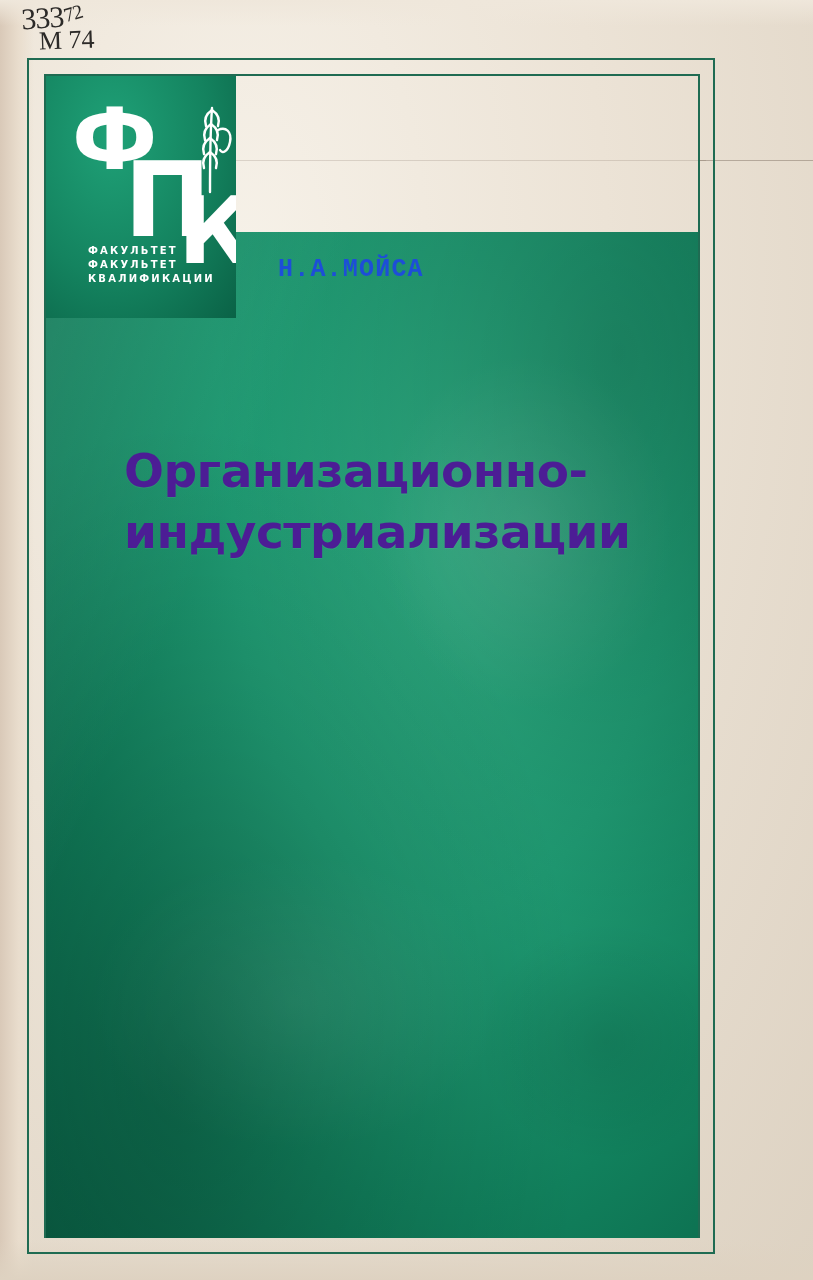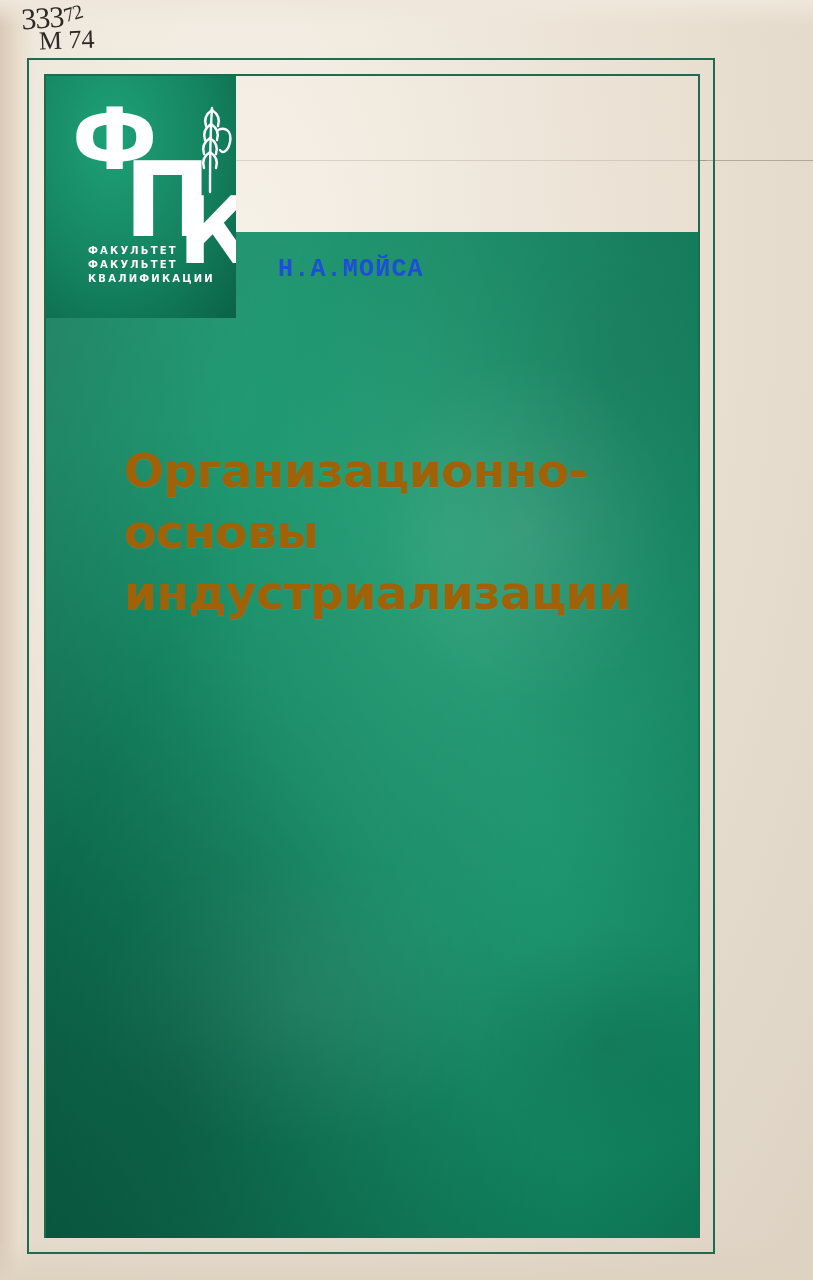--- a/index.html
+++ b/index.html
@@ -205,21 +205,21 @@
     line-height: 1.42;
     margin-left: 28px;
   }
 
   
   .title {
     position: absolute;
     left: 124px;
     top: 440px;
     width: 560px;
-    color: #a16207;
+    color: #4c1d95;
     font-family: "DejaVu Sans", sans-serif;
     font-weight: 700;
     font-size: 47px;
     line-height: 1.30;
     letter-spacing: -0.5px;
     text-shadow: 0 1px 0 rgba(255,255,255,0.06);
   }
   .title .tl {
     display: block;
     white-space: nowrap;
@@ -289,17 +289,16 @@
       <div>КВАЛИФИКАЦИИ</div>
     </div>
   </div>
 
   <div class="authors">
     <div>Н.А.МОЙСА</div>
   </div>
 
   <div class="title">
     <span class="tl">Организационно-</span>
-    <span class="tl">основы</span>
     <span class="tl">индустриализации</span>
   </div>
 
 </div>
 
 </body></html>

